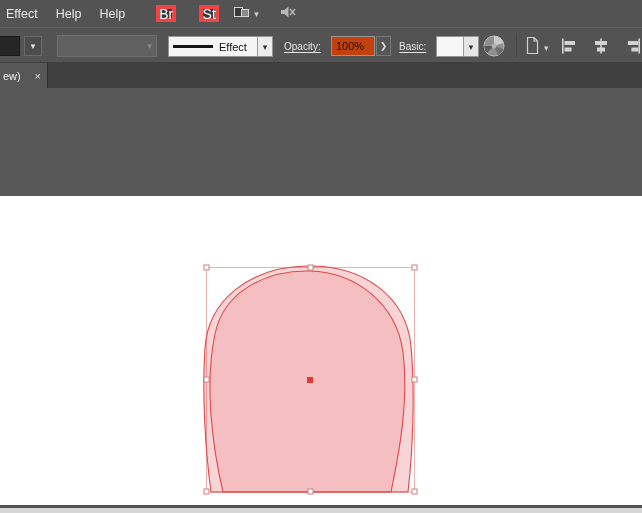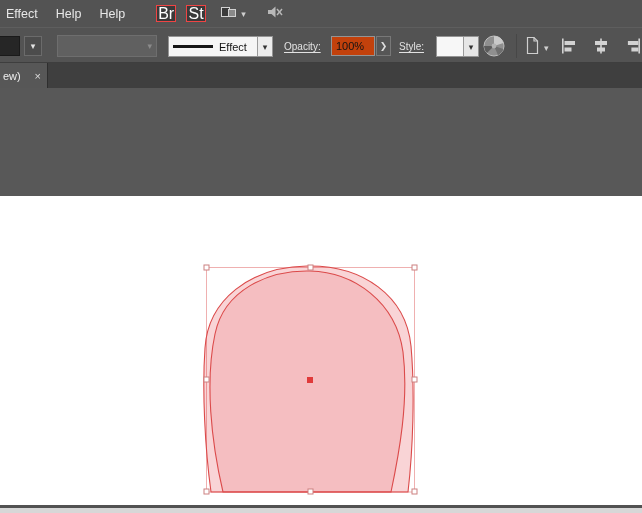--- a/index.html
+++ b/index.html
@@ -9,25 +9,25 @@
 
   
   .menu-bar {
     position:absolute; top:0; left:0; width:642px; height:27px;
     background:#535353; display:flex; align-items:center;
     color:#e8e8e8; font-size:12.5px;
   }
   .menu-item { padding:0 9px; height:27px; display:flex; align-items:center; cursor:default; }
   .menu-item:first-child { padding-left:6px; }
   .mini-btn {
-    width:20px; height:17px; margin-left:0; background:#3a3a3a; border:1px solid #ef4444;
-    color:#ffffff; font-size:16px; display:flex; align-items:center; justify-content:center;
+    width:20px; height:17px; margin-left:0; background:#3a3a3a; border:4px solid #ef4444;
+    color:#ffffff; font-size:14px; display:flex; align-items:center; justify-content:center;
   }
   .br-btn { margin-left:22px; }
-  .st-btn { margin-left:10px; }
+  .st-btn { margin-left:23px; }
   .workspace-wrap { margin-left:14px; display:flex; align-items:center; }
   .chev { color:#cfcfcf; font-size:9px; margin-left:4px; }
   .speaker-wrap { margin-left:20px; display:flex; align-items:center; }
 
   
   .control-bar {
     position:absolute; top:27px; left:0; width:642px; height:36px;
     background:#535353; border-top:1px solid #5e5e5e; border-bottom:1px solid #3e3e3e;
   }
   .fill-swatch {
@@ -154,21 +154,21 @@
         <span>▾</span>
       </div>
     </div>
 
     <div class="ctl-label opacity-label">Opacity:</div>
     <input class="opacity-input" value="100%" style="">
     <div class="opacity-expand">
       <span>❯</span>
     </div>
 
-    <div class="ctl-label style-label">Style:</div>
+    <div class="ctl-label style-label">Basic:</div>
     <div class="style-combo">
       <div class="style-swatch"></div>
       <div class="style-chev">
         <span>▾</span>
       </div>
     </div>
 
     <div class="colorwheel-wrap">
       <span>
         <svg width="24" height="24" viewBox="0 0 24 24">

